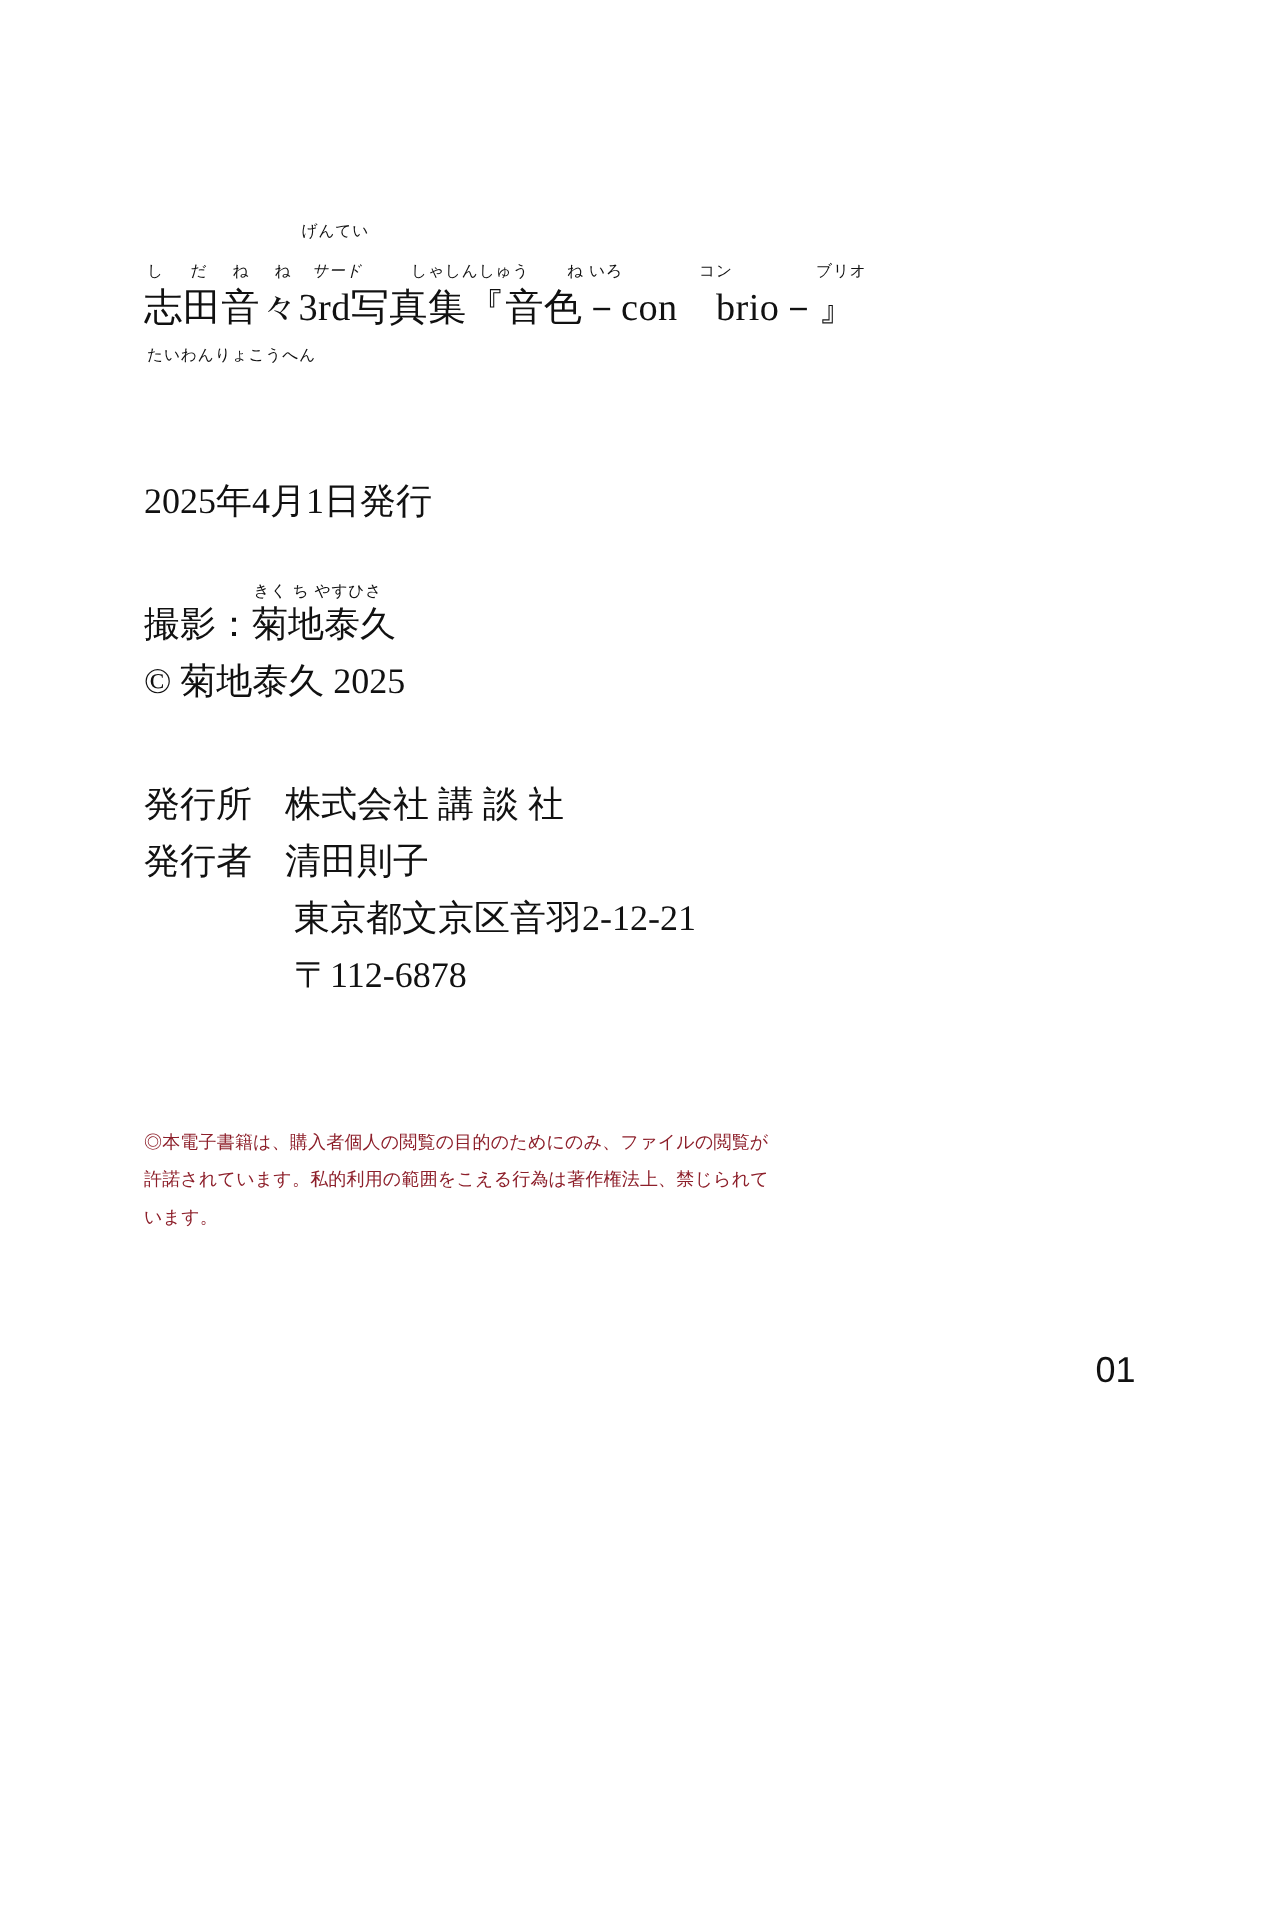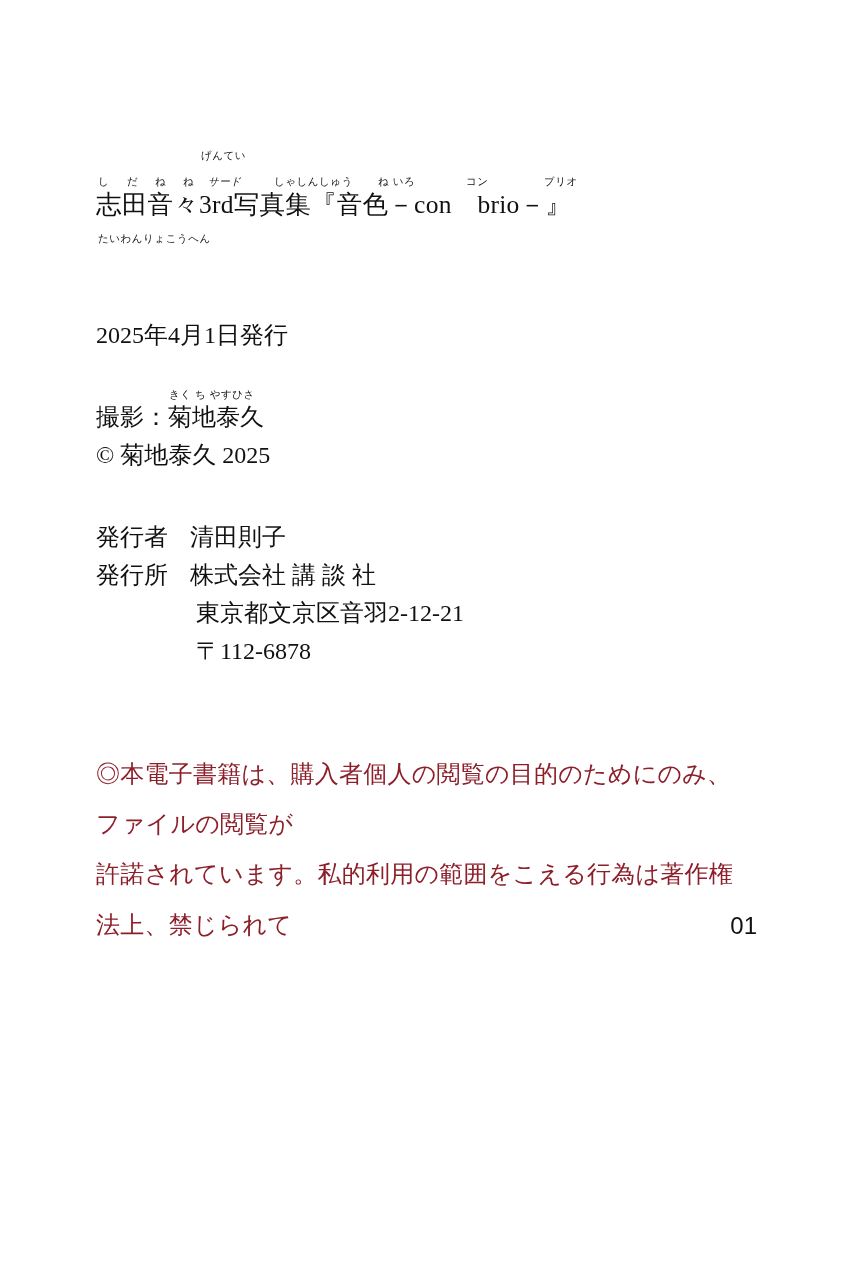--- a/index.html
+++ b/index.html
@@ -78,35 +78,34 @@
   }
   .gap-sm {
     display: inline-block;
     width: 22px;
   }
 
   
   .notice {
     margin-top: 78px;
     color: #8d1f2a;
-    font-size: 24px;
+    font-size: 12px;
     line-height: 2.1;
     letter-spacing: 0.01em;
     width: 660px;
   }
 
   
   .page-number {
     position: absolute;
     right: 96px;
     top: 900px;
     font-size: 24px;
     color: #111111;
     font-family: "Liberation Sans", sans-serif;
-    margin-top: 12px;
   }
 </style>
 </head>
 <body>
 
 <div class="page">
   <div class="content">
 
     <div class="title-block">
 
@@ -144,30 +143,31 @@
 
     <div class="block">
       <div class="row">
         <span>撮影：</span><span class="ruby-holder"><span class="ruby-over" style="left:1px; top:-13px;">きく ち やすひさ</span><span>菊地泰久</span></span>
       </div>
       <div class="row">© 菊地泰久 2025</div>
     </div>
 
     <div class="block">
       <div class="row">
-        <span>発行者</span><span class="gap-sm"></span><span>清田則子</span>
+        <span>発行所</span><span class="gap-sm"></span><span>株式会社 講 談 社</span>
       </div>
       <div class="row">
-        <span>発行所</span><span class="gap-sm"></span><span>株式会社 講 談 社</span>
+        <span>発行者</span><span class="gap-sm"></span><span>清田則子</span>
       </div>
       <div class="row indent-1">東京都文京区音羽2-12-21</div>
       <div class="row indent-1">〒112-6878</div>
     </div>
 
     <div class="notice" style="color: rgb(141, 31, 42);">
       <div>◎本電子書籍は、購入者個人の閲覧の目的のためにのみ、ファイルの閲覧が</div>
       <div>許諾されています。私的利用の範囲をこえる行為は著作権法上、禁じられて</div>
+      <div>います。</div>
     </div>
 
   </div>
 
   <div class="page-number">01</div>
 </div>
 
 </body></html>

